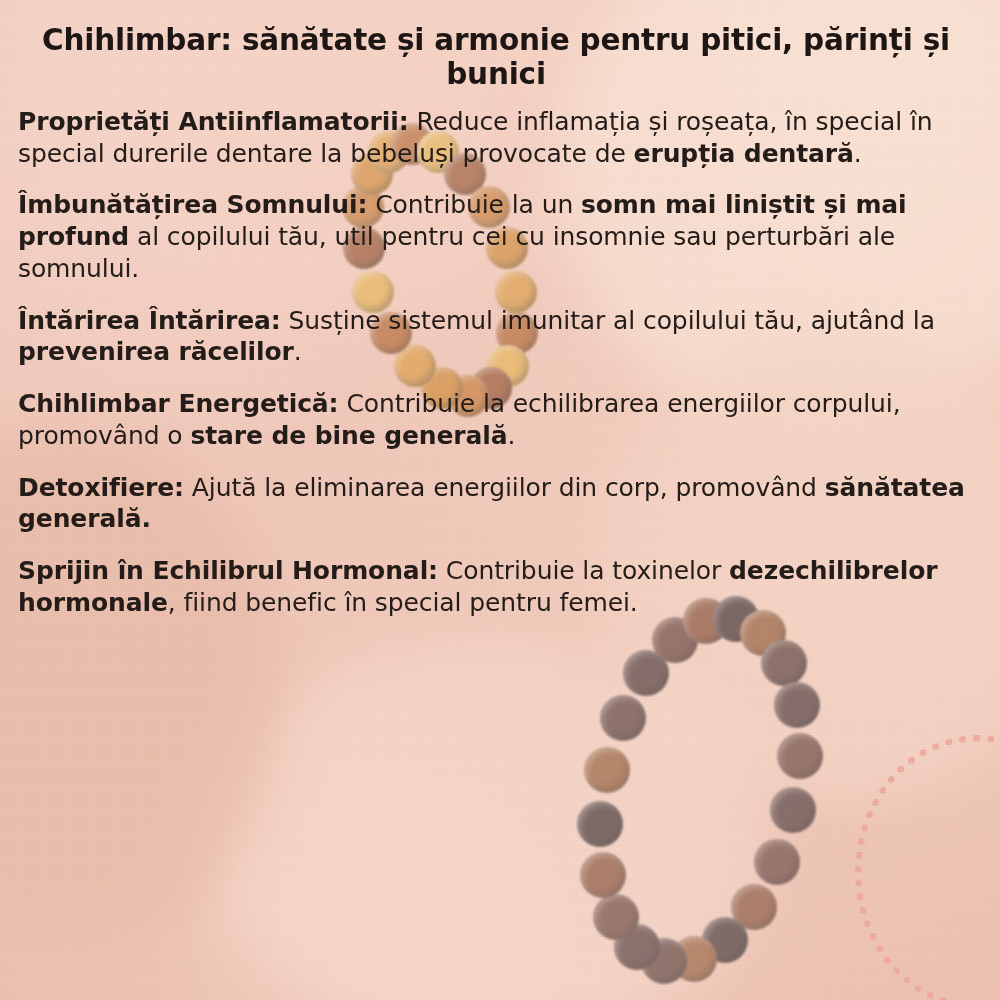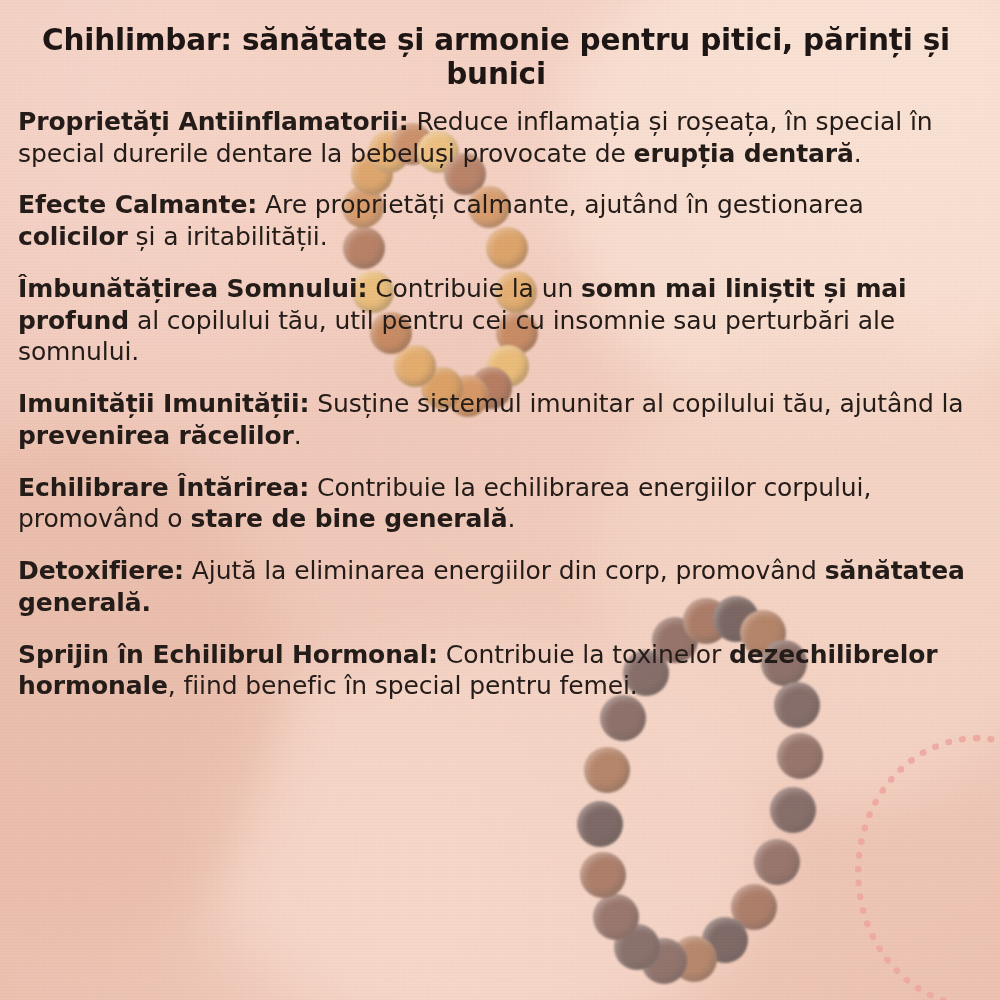--- a/index.html
+++ b/index.html
@@ -170,21 +170,20 @@
 
   <div class="cord" style="left:855px; top:735px; width:230px; height:260px;"></div>
 
   <div class="bg-layer haze"></div>
   <div class="bg-layer grain"></div>
 
   <div class="content">
     <div class="title">Chihlimbar: sănătate și armonie pentru pitici, părinți și bunici</div>
     <div id="benefits">
         <p class="block"><span class="lead">Proprietăți Antiinflamatorii:</span><span> Reduce inflamația și roșeața, în special în special durerile dentare la bebeluși provocate de </span><span class="em">erupția dentară</span><span>.</span></p>
-        <p class="block"><span class="lead">Efecte Calmante:</span><span> Are proprietăți calmante, ajutând în gestionarea </span><span class="em">colicilor</span><span> și a iritabilității.</span></p>
         <p class="block"><span class="lead">Îmbunătățirea Somnului:</span><span> Contribuie la un </span><span class="em">somn mai liniștit și mai profund</span><span> al copilului tău, util pentru cei cu insomnie sau perturbări ale somnului.</span></p>
-        <p class="block"><span class="lead">Imunității Imunității:</span><span> Susține sistemul imunitar al copilului tău, ajutând la </span><span class="em">prevenirea răcelilor</span><span>.</span></p>
-        <p class="block"><span class="lead">Echilibrare Întărirea:</span><span> Contribuie la echilibrarea energiilor corpului, promovând o </span><span class="em">stare de bine generală</span><span>.</span></p>
+        <p class="block"><span class="lead">Întărirea Întărirea:</span><span> Susține sistemul imunitar al copilului tău, ajutând la </span><span class="em">prevenirea răcelilor</span><span>.</span></p>
+        <p class="block"><span class="lead">Chihlimbar Energetică:</span><span> Contribuie la echilibrarea energiilor corpului, promovând o </span><span class="em">stare de bine generală</span><span>.</span></p>
         <p class="block"><span class="lead">Detoxifiere:</span><span> Ajută la eliminarea energiilor din corp, promovând </span><span class="em">sănătatea generală.</span></p>
         <p class="block"><span class="lead">Sprijin în Echilibrul Hormonal:</span><span> Contribuie la toxinelor </span><span class="em">dezechilibrelor hormonale</span><span>, fiind benefic în special pentru femei.</span></p>
       </div>
   </div>
 </div>
 
 </body></html>

